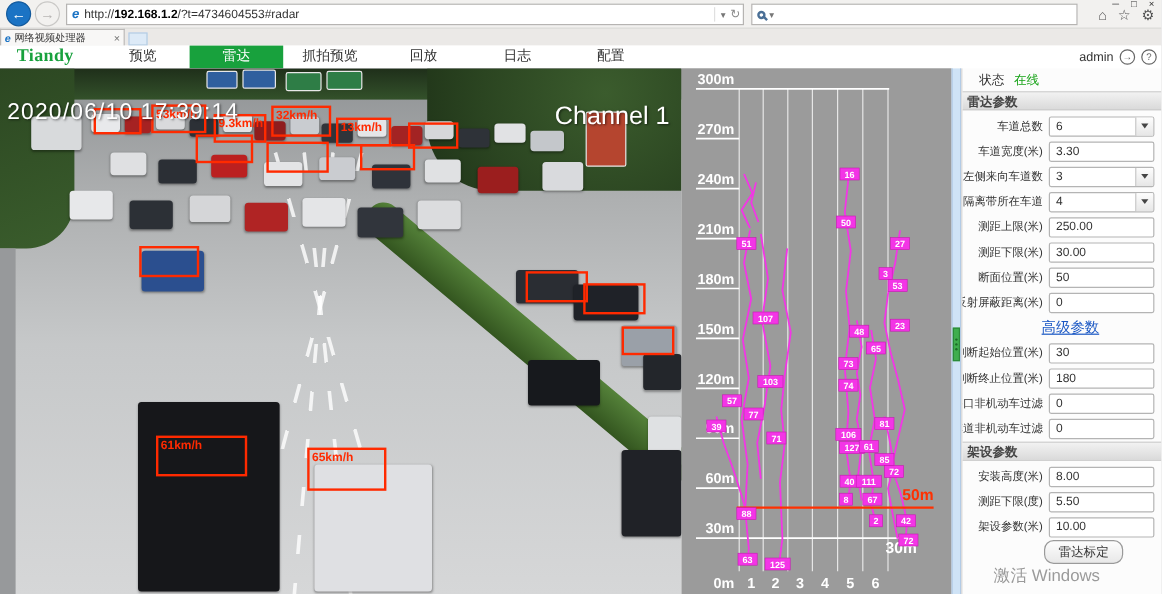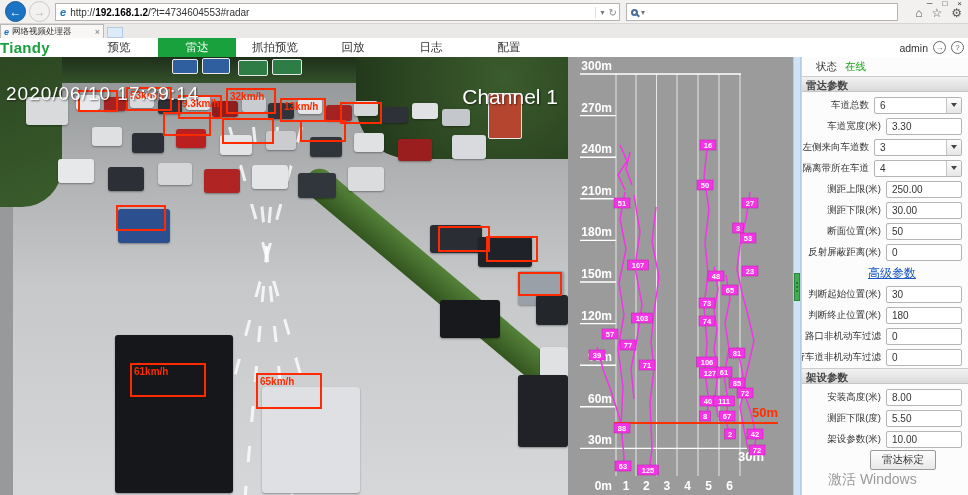--- a/index.html
+++ b/index.html
@@ -27,21 +27,21 @@
   
   .tabrow{position:relative;height:14px;background:#ebe9e7;display:flex;align-items:flex-end;}
   .ie-tab{width:104px;height:14px;background:#f8f7f6;border:1px solid #bbb9b7;border-bottom:none;display:flex;align-items:center;padding:0 3px;gap:3px;}
   .ie-tab .fav-e{font-size:9px;margin:0;}
   .tab-title{font-size:8.5px;color:#333;flex:1;white-space:nowrap;overflow:hidden;}
   .tab-close{font-size:9px;color:#777;}
   .newtab{width:16px;height:11px;background:#ddeaf7;border:1px solid #b5cbe2;margin-left:3px;}
 
   
   .appnav{position:relative;height:19px;background:#fff;display:flex;align-items:center;}
-  .logo{font-size:15px;font-weight:800;color:#18a13d;letter-spacing:.3px;}
+  .logo{font-size:15px;font-weight:800;color:#18a13d;margin-left:14px;letter-spacing:.3px;font-family:Liberation Serif, serif;}
   .nav-tabs{position:absolute;left:80px;display:flex;height:19px;}
   .nav-tab{width:78px;text-align:center;line-height:19px;font-size:11.5px;color:#333;cursor:pointer;}
   .nav-tab.active{background:#18a13d;color:#fff;}
   .nav-right{position:absolute;right:4px;display:flex;align-items:center;gap:5px;text-align:right;}
   .admin{font-size:10.5px;color:#333;}
   .ring{width:13px;height:13px;border-radius:50%;border:1px solid #666;color:#666;font-size:8px;display:flex;align-items:center;justify-content:center;}
 
   
   .content{display:flex;height:438px;}
 
@@ -73,27 +73,27 @@
   .strip-handle i{width:2px;height:2px;background:#1c6b28;border-radius:50%;}
 
   
   .panel{position:relative;width:167px;height:438px;background:#fcfcfc;border-left:1px solid #d5d5d5;overflow:hidden;}
   .status-row{height:19px;display:flex;align-items:center;padding-left:14px;gap:8px;font-size:10.5px;color:#333;}
   .status-val{color:#17a317;}
   .sec-hdr{height:16px;line-height:16px;background:linear-gradient(#f2f2f2,#dadada);border-top:1px solid #cccccc;border-bottom:1px solid #c5c5c5;font-size:10.5px;font-weight:bold;color:#444;padding-left:4px;}
   .rows{padding-top:2px;}
   .frow{display:flex;align-items:center;justify-content:flex-end;height:20px;margin:1px 6px 1px 0;}
   .flabel{font-size:9.5px;color:#333;margin-right:5px;white-space:nowrap;}
-  .fld-input{width:76px;height:17px;border:1px solid #b4b4b4;border-radius:2px;font-size:10px;padding:0 5px;background:#fff;color:#333;}
+  .fld-input{width:88px;height:17px;border:1px solid #b4b4b4;border-radius:2px;font-size:10px;padding:0 5px;background:#fff;color:#333;}
   .fld-select{width:88px;height:17px;border:1px solid #b4b4b4;border-radius:2px;background:#fff;display:flex;align-items:center;}
   .sel-val{flex:1;font-size:10px;color:#333;padding-left:5px;}
   .sel-btn{width:15px;height:15px;background:linear-gradient(#fdfdfd,#e6e6e6);border-left:1px solid #c5c5c5;display:flex;align-items:center;justify-content:center;}
   .sel-btn i{width:0;height:0;border-left:3px solid transparent;border-right:3px solid transparent;border-top:4px solid #444;}
   .adv-link{font-size:12px;color:#1a57c4;text-decoration:underline;cursor:pointer;margin-right:46px;}
-  .cal-btn{width:66px;height:20px;font-size:10.5px;color:#333;background:linear-gradient(#fdfdfd,#e8e8e8);border:1px solid #9a9a9a;border-radius:2px;margin-right:26px;}
+  .cal-btn{width:66px;height:20px;font-size:10.5px;color:#333;background:linear-gradient(#fdfdfd,#e8e8e8);border:1px solid #9a9a9a;border-radius:8px;margin-right:26px;}
   .watermark{position:absolute;left:26px;bottom:6px;font-size:14px;color:#9a9a9a;}
 </style>
 </head>
 <body>
 
 <div class="screen">
 
   <div class="chrome">
     <div class="nav-circle back">
         <span>←</span>

